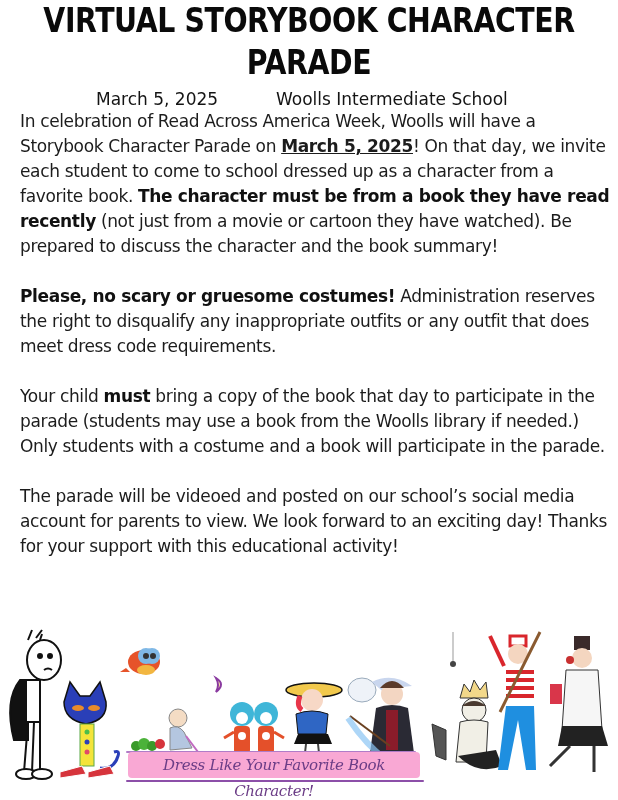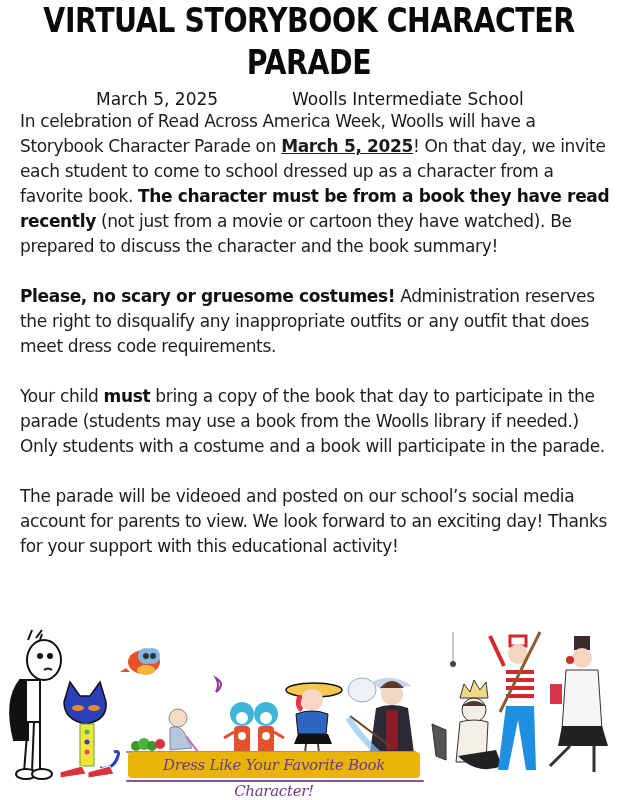--- a/index.html
+++ b/index.html
@@ -8,33 +8,33 @@
     position: absolute; left: 0; top: 0; width: 618px; text-align: center;
     font-family: "DejaVu Sans", sans-serif; font-weight: bold; font-size: 33px;
     line-height: 42px; letter-spacing: -0.5px; transform: scaleX(0.86); transform-origin: center top;
     color: #0a0a0a; margin-top: 0px;
   }
   .meta {
     position: absolute; top: 88px; left: 0; width: 618px; height: 22px;
     font-size: 17px; line-height: 22px; font-weight: 500;
   }
   .meta .date { position: absolute; left: 96px; }
-  .meta .school { position: absolute; left: 292px; }
+  .meta .school { position: absolute; left: 276px; }
   .body {
     position: absolute; left: 20px; top: 109px; width: 590px;
     font-size: 17px; line-height: 25px; letter-spacing: -0.35px; color: #1c1c1c;
   }
   .body p { margin: 0 0 25px 0; }
   .body b { font-weight: bold; color: #111; }
   .body u { text-decoration: underline; font-weight: bold; }
   .banner { position: absolute; left: 0; top: 626px; width: 618px; height: 164px; }
   .banner svg { width: 618px; height: 164px; display: block; }
   .banner-label {
     position: absolute; left: 128px; top: 752px; width: 292px; height: 26px;
-    background: #eab308; border-radius: 4px;
+    background: #f9a8d4; border-radius: 4px;
     font-family: "DejaVu Serif", serif; font-style: italic; font-size: 15px;
     color: #6b3c86; line-height: 26px; text-align: center; letter-spacing: -0.3px;
   }
   .banner-line { position: absolute; left: 126px; top: 780px; width: 298px; height: 2px; background: #8c4fa8; border-radius: 1px; }
   .banner-line-top { position: absolute; left: 126px; top: 751px; width: 290px; height: 2px; background: #b07cc8; border-radius: 1px; }
 </style>
 </head>
 <body>
 
 <div class="title">

